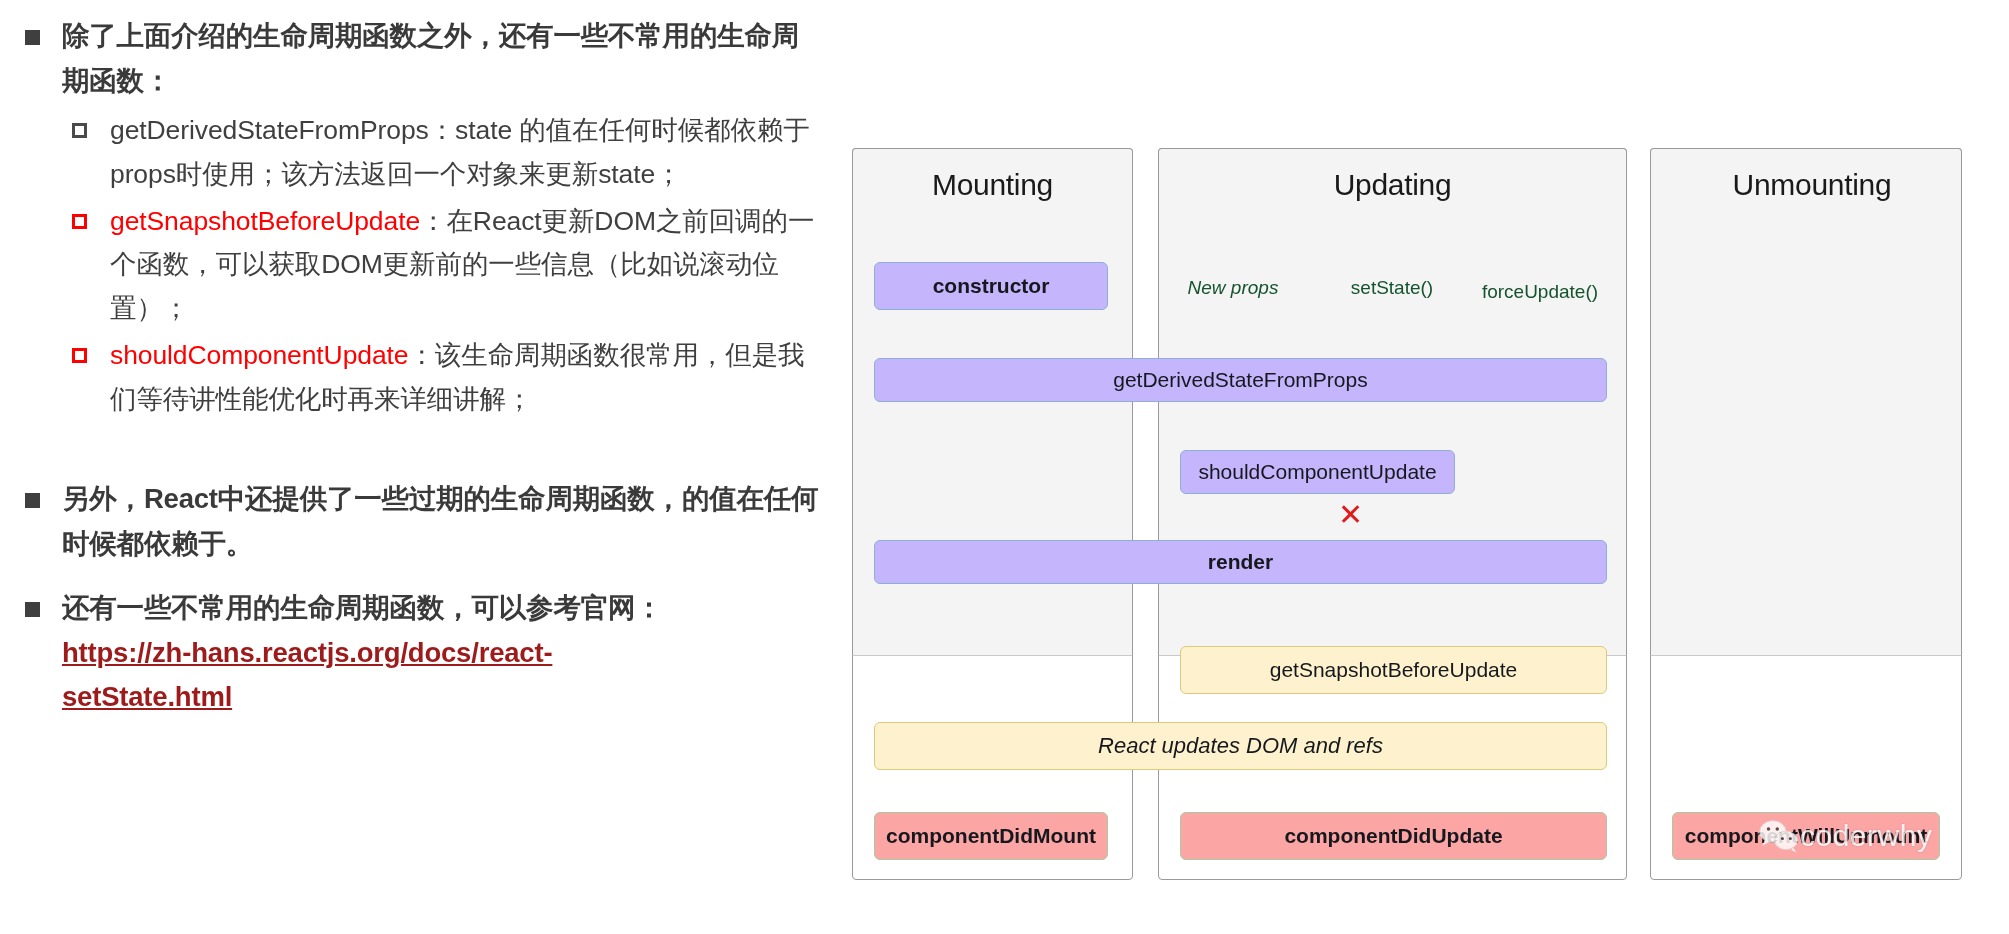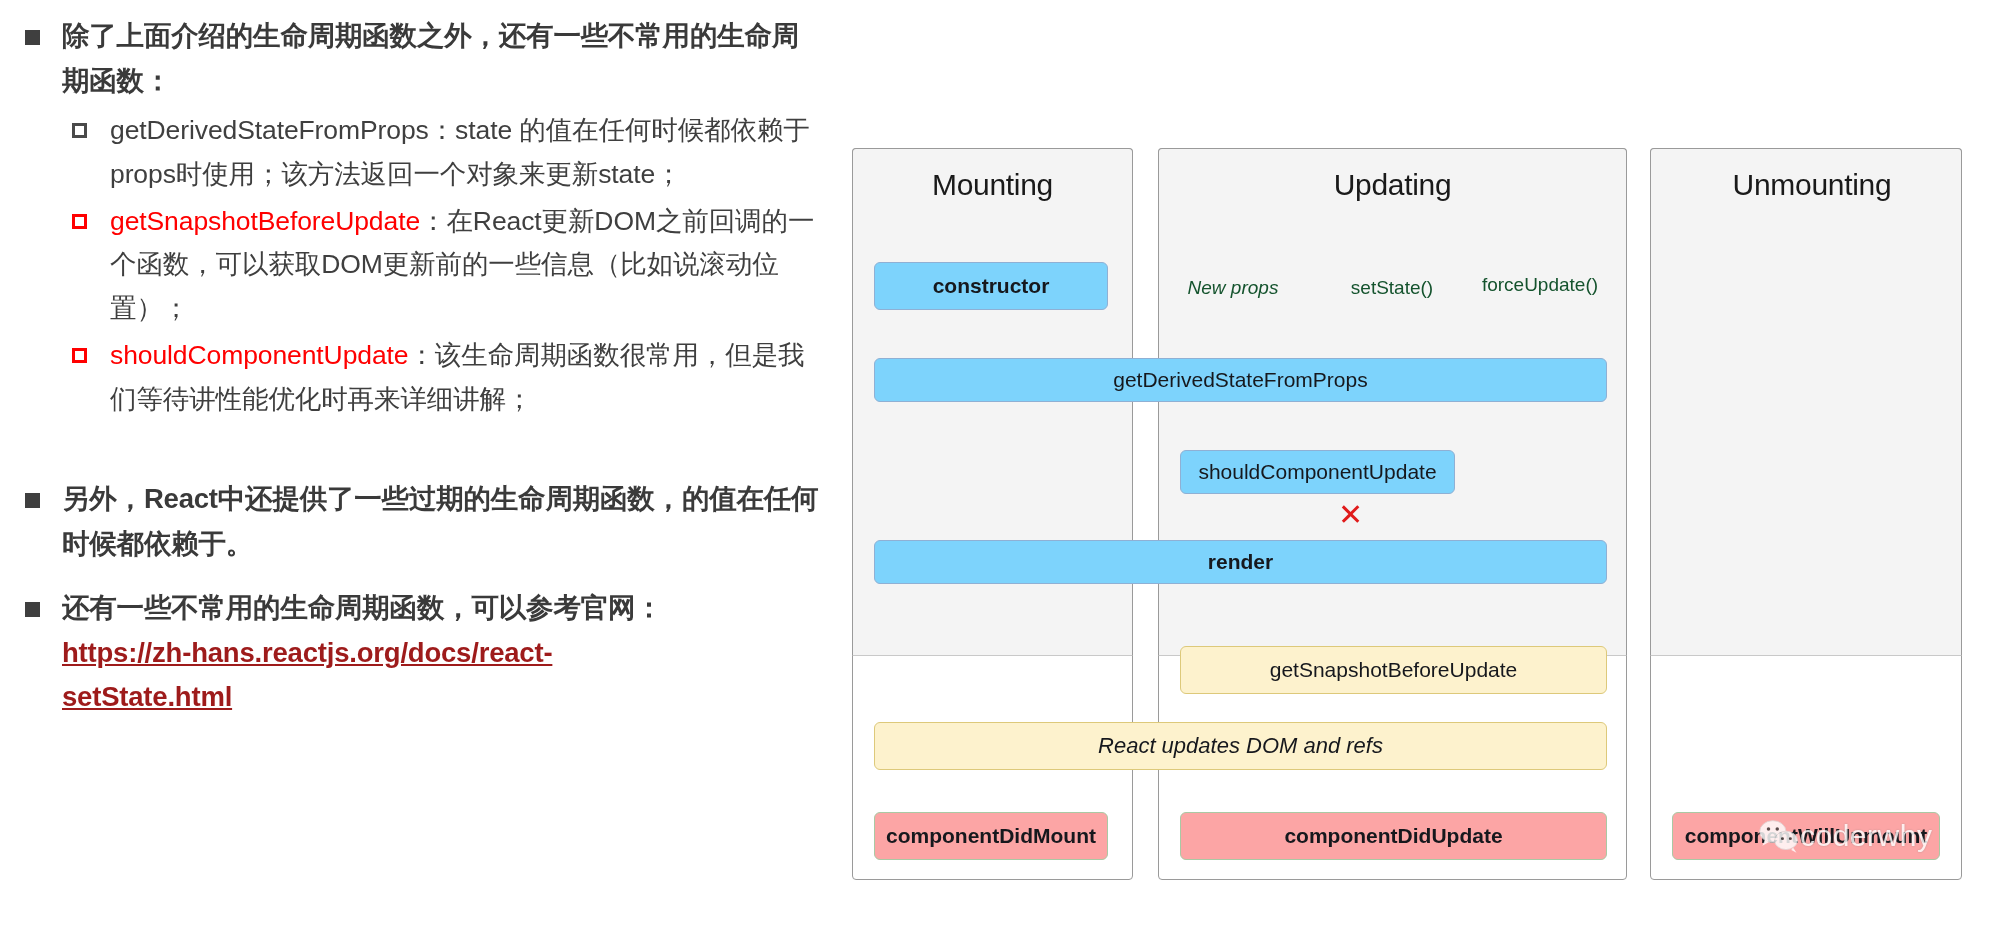--- a/index.html
+++ b/index.html
@@ -98,21 +98,21 @@
     position: absolute;
     display: flex;
     align-items: center;
     justify-content: center;
     border-radius: 6px;
     font-size: 21px;
     color: #16181d;
     text-align: center;
     white-space: nowrap;
   }
-  .node.blue   { background: #7dd3fc; border: 1.5px solid #8fb0d4; }
+  .node.blue   { background: #c4b5fd; border: 1.5px solid #8fb0d4; }
   .node.yellow { background: #fdf2cd; border: 1.5px solid #ddc97a; }
   .node.green  { background: #fca5a5; border: 1.5px solid #a9c9a4; }
   .node.bold   { font-weight: bold; }
   .node.italic { font-style: italic; font-size: 22px; }
 
   .trig {
     position: absolute;
     font-size: 19px;
     color: #14532d;
     text-align: center;
@@ -232,21 +232,21 @@
     <div class="panel-title" style="left:852px; top:168px; width:281px;">Mounting</div>
 
     <div class="node blue bold" style="left:874px; top:262px; width:234px; height:48px;">constructor</div>
 
     <div class="panel" style="left:1158px; top:148px; width:469px; height:732px;"></div>
     <div class="panel-shade" style="left:1158px; top:148px; width:469px; height:508px;"></div>
     <div class="panel-title" style="left:1158px; top:168px; width:469px;">Updating</div>
 
     <div class="trig italic" style="left:1163px; top:277px; width:140px;">New props</div>
     <div class="trig" style="left:1322px; top:277px; width:140px;">setState()</div>
-    <div class="trig" style="left:1465px; top:274px; width:150px;">forceUpdate()</div>
+    <div class="trig" style="left:1465px; top:281px; width:150px;">forceUpdate()</div>
 
     <div class="node blue" style="left:874px; top:358px; width:733px; height:44px;">getDerivedStateFromProps</div>
 
     <div class="node blue" style="left:1180px; top:450px; width:275px; height:44px;">shouldComponentUpdate</div>
 
     <div class="xmark" style="left:1338px; top:500px;">✕</div>
 
     <div class="node blue bold" style="left:874px; top:540px; width:733px; height:44px;">render</div>
 
     <div class="node yellow" style="left:1180px; top:646px; width:427px; height:48px;">getSnapshotBeforeUpdate</div>

